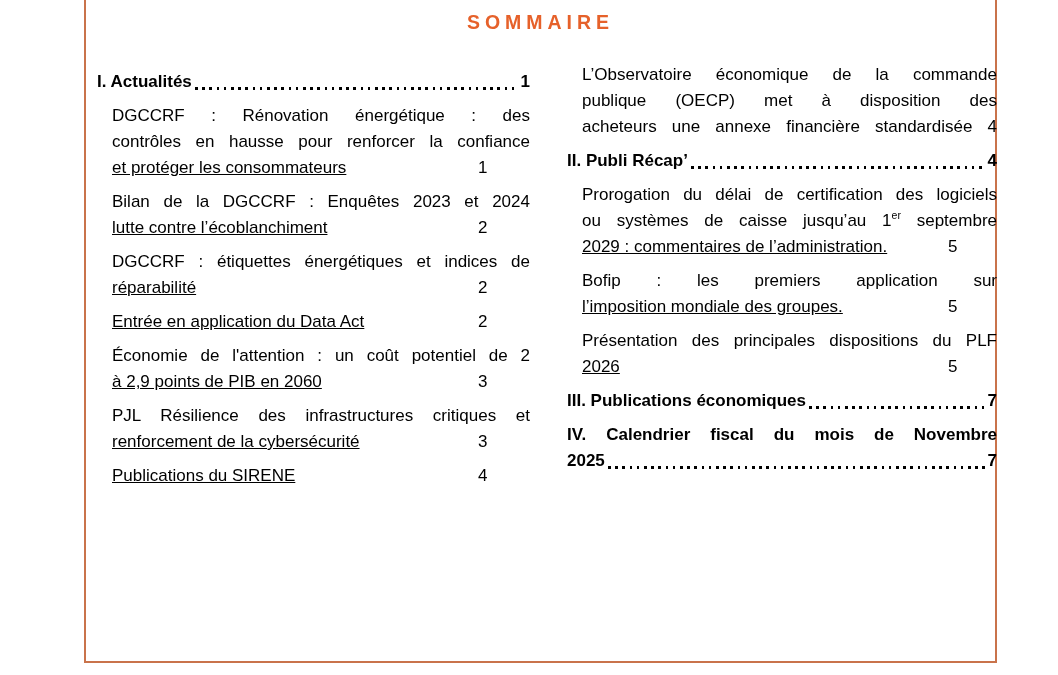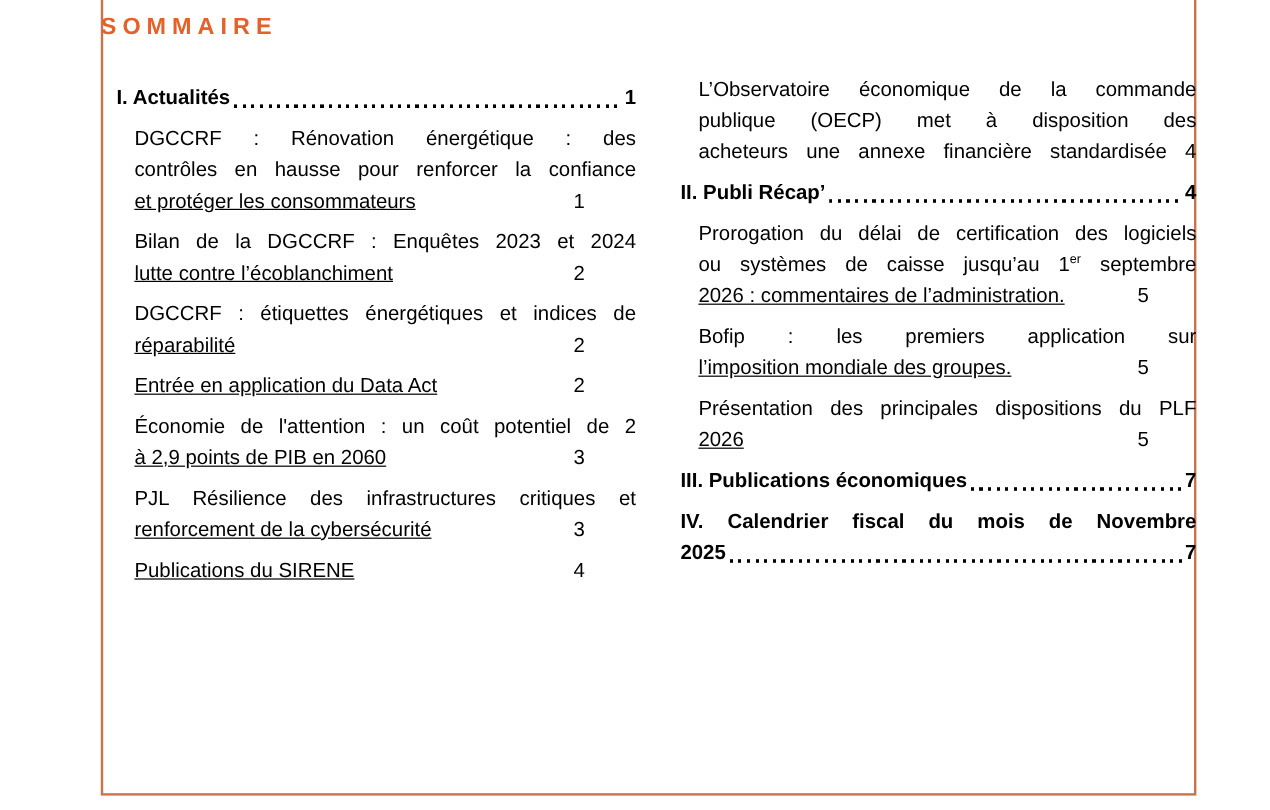--- a/index.html
+++ b/index.html
@@ -5,21 +5,21 @@
   html,body{margin:0;padding:0;background:#fff;}
   .canvas{
     position:relative;width:1058px;height:675px;overflow:hidden;background:#ffffff;
     font-family:"Liberation Sans","DejaVu Sans",sans-serif;color:#000;
   }
   .frame{
     position:absolute;left:84px;top:-6px;width:913px;height:669px;
     box-sizing:border-box;border:2px solid #C9734B;background:transparent;
   }
   .title{
-    position:absolute;left:84px;top:11px;width:913px;text-align:left;
+    position:absolute;left:84px;top:11px;width:913px;text-align:center;
     font-weight:bold;font-size:19.5px;letter-spacing:5px;color:#E6612A;
   }
   .col{position:absolute;font-size:17px;line-height:26px;}
   .col-left{left:97px;top:69px;width:433px;}
   .col-right{left:567px;top:62px;width:430px;}
 
   .hrow{display:flex;align-items:baseline;font-weight:bold;margin-bottom:8px;}
   .hrow .hlabel{white-space:nowrap;flex:0 0 auto;}
   .dots{
     flex:1 1 auto;height:2.8px;align-self:flex-end;margin:0 3px 5px 3px;
@@ -125,21 +125,21 @@
       <span class="dots"></span>
       <span class="hpg">4</span>
     </div>
 
     <div class="entry">
       <div class="line just">Prorogation du délai de certification des logiciels</div>
       <div class="line just">
         <span>ou systèmes de caisse jusqu’au 1</span><sup>er</sup><span> septembre</span>
       </div>
       <div class="line lastline">
-        <span>2026 : commentaires de l’administration.</span>
+        <span>2029 : commentaires de l’administration.</span>
         <span class="pg">5</span>
       </div>
     </div>
 
     <div class="entry">
       <div class="line just">Bofip : les premiers application sur</div>
       <div class="line lastline">
         <span>l’imposition mondiale des groupes.</span>
         <span class="pg">5</span>
       </div>

